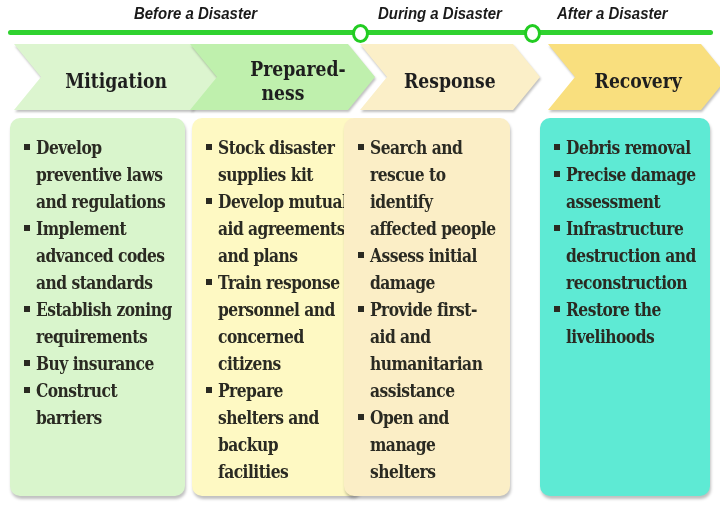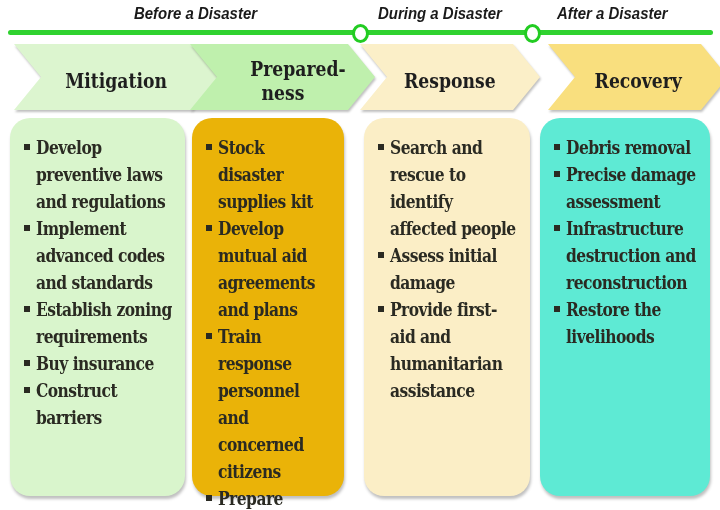--- a/index.html
+++ b/index.html
@@ -10,21 +10,21 @@
   .node { position: absolute; top: 24px; width: 11px; height: 13px; border: 3px solid #22cc22; border-radius: 50%; background: #ffffff; }
   .period { position: absolute; top: 4px; font-weight: bold; font-style: italic; font-size: 17px; color: #1a1a1a;
             font-family: "Liberation Sans Narrow", "Liberation Sans", sans-serif; transform: scaleX(0.88); transform-origin: left top; white-space: nowrap; }
 
   .chevron { position: absolute; top: 44px; height: 74px; display: flex; align-items: center; justify-content: center;
              filter: drop-shadow(1px 2px 1px rgba(0,0,0,0.25)); }
   .chevron .shape { position: absolute; inset: 0; }
   .chevron .label { position: relative; font-family: "DejaVu Serif", "Liberation Serif", serif; font-weight: bold;
                     font-size: 21px; line-height: 24px; color: #1e1e1e; text-align: center; transform: scaleX(0.82); }
 
-  .panel { position: absolute; top: 118px; height: 378px; border-radius: 20px; box-sizing: border-box;
+  .panel { position: absolute; top: 118px; height: 378px; border-radius: 10px; box-sizing: border-box;
            padding: 16px 10px 10px 12px; box-shadow: 1px 3px 3px rgba(0,0,0,0.25); }
   .panel ul { list-style: none; margin: 0; padding: 0; }
   .panel li { position: relative; padding-left: 14px; font-family: "DejaVu Serif", "Liberation Serif", serif;
               font-weight: bold; font-size: 18px; line-height: 27px; color: #2a2a22;
               letter-spacing: -0.6px; transform-origin: left; }
   .panel li .bullet { position: absolute; left: 2px; top: 10px; width: 6px; height: 6px; background: #2a2a22; }
   .panel li .txt { display: block; transform: scaleX(0.86); transform-origin: left top; width: 116%; }
 </style>
 </head>
 <body>
@@ -83,54 +83,58 @@
         <span class="bullet"></span>
         <span class="txt">Buy insurance</span>
       </li>
     <li>
         <span class="bullet"></span>
         <span class="txt">Construct barriers</span>
       </li>
   </ul>
 </div>
 
-<div class="panel" style="left:192px; width:152px; background:#eab308">
+<div class="panel" style="left:192px; width:169px; background:#fef9c3">
   <ul>
     <li>
         <span class="bullet"></span>
         <span class="txt">Stock disaster supplies kit</span>
       </li>
     <li>
         <span class="bullet"></span>
         <span class="txt">Develop mutual aid agreements and plans</span>
       </li>
     <li>
         <span class="bullet"></span>
         <span class="txt">Train response personnel and concerned citizens</span>
       </li>
     <li>
         <span class="bullet"></span>
         <span class="txt">Prepare shelters and backup facilities</span>
       </li>
   </ul>
 </div>
 
-<div class="panel" style="left:364px; width:166px; background:#fbeec6">
+<div class="panel" style="left:344px; width:166px; background:#fbeec6">
   <ul>
     <li>
         <span class="bullet"></span>
         <span class="txt">Search and rescue to identify affected people</span>
       </li>
     <li>
         <span class="bullet"></span>
         <span class="txt">Assess initial damage</span>
       </li>
     <li>
         <span class="bullet"></span>
         <span class="txt">Provide first-aid and humanitarian assistance</span>
+      </li>
+    <li>
+        <span class="bullet"></span>
+        <span class="txt">Open and manage shelters</span>
       </li>
   </ul>
 </div>
 
 <div class="panel" style="left:540px; width:170px; background:#5eead4">
   <ul>
     <li>
         <span class="bullet"></span>
         <span class="txt">Debris removal</span>
       </li>

